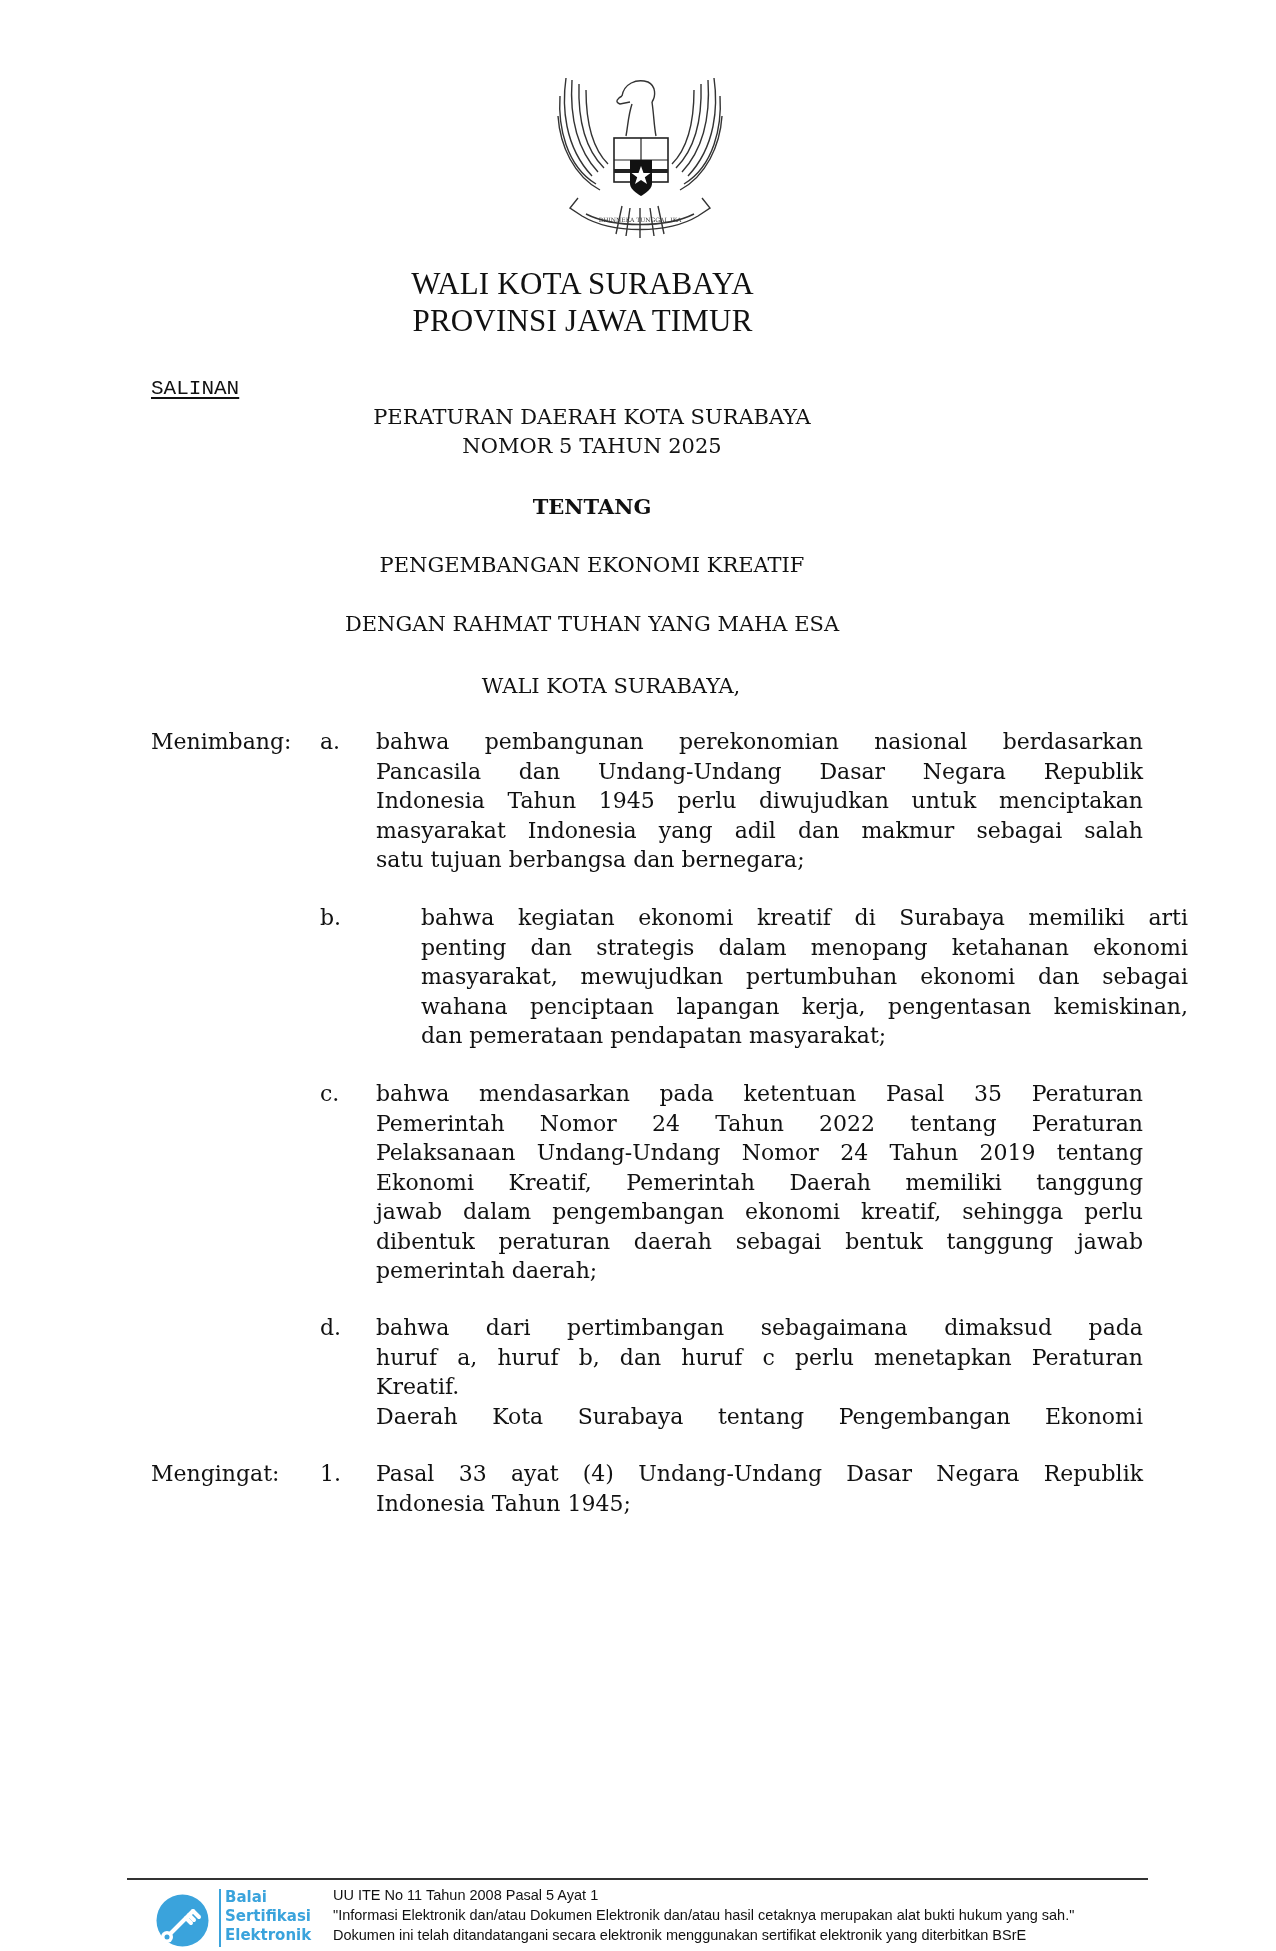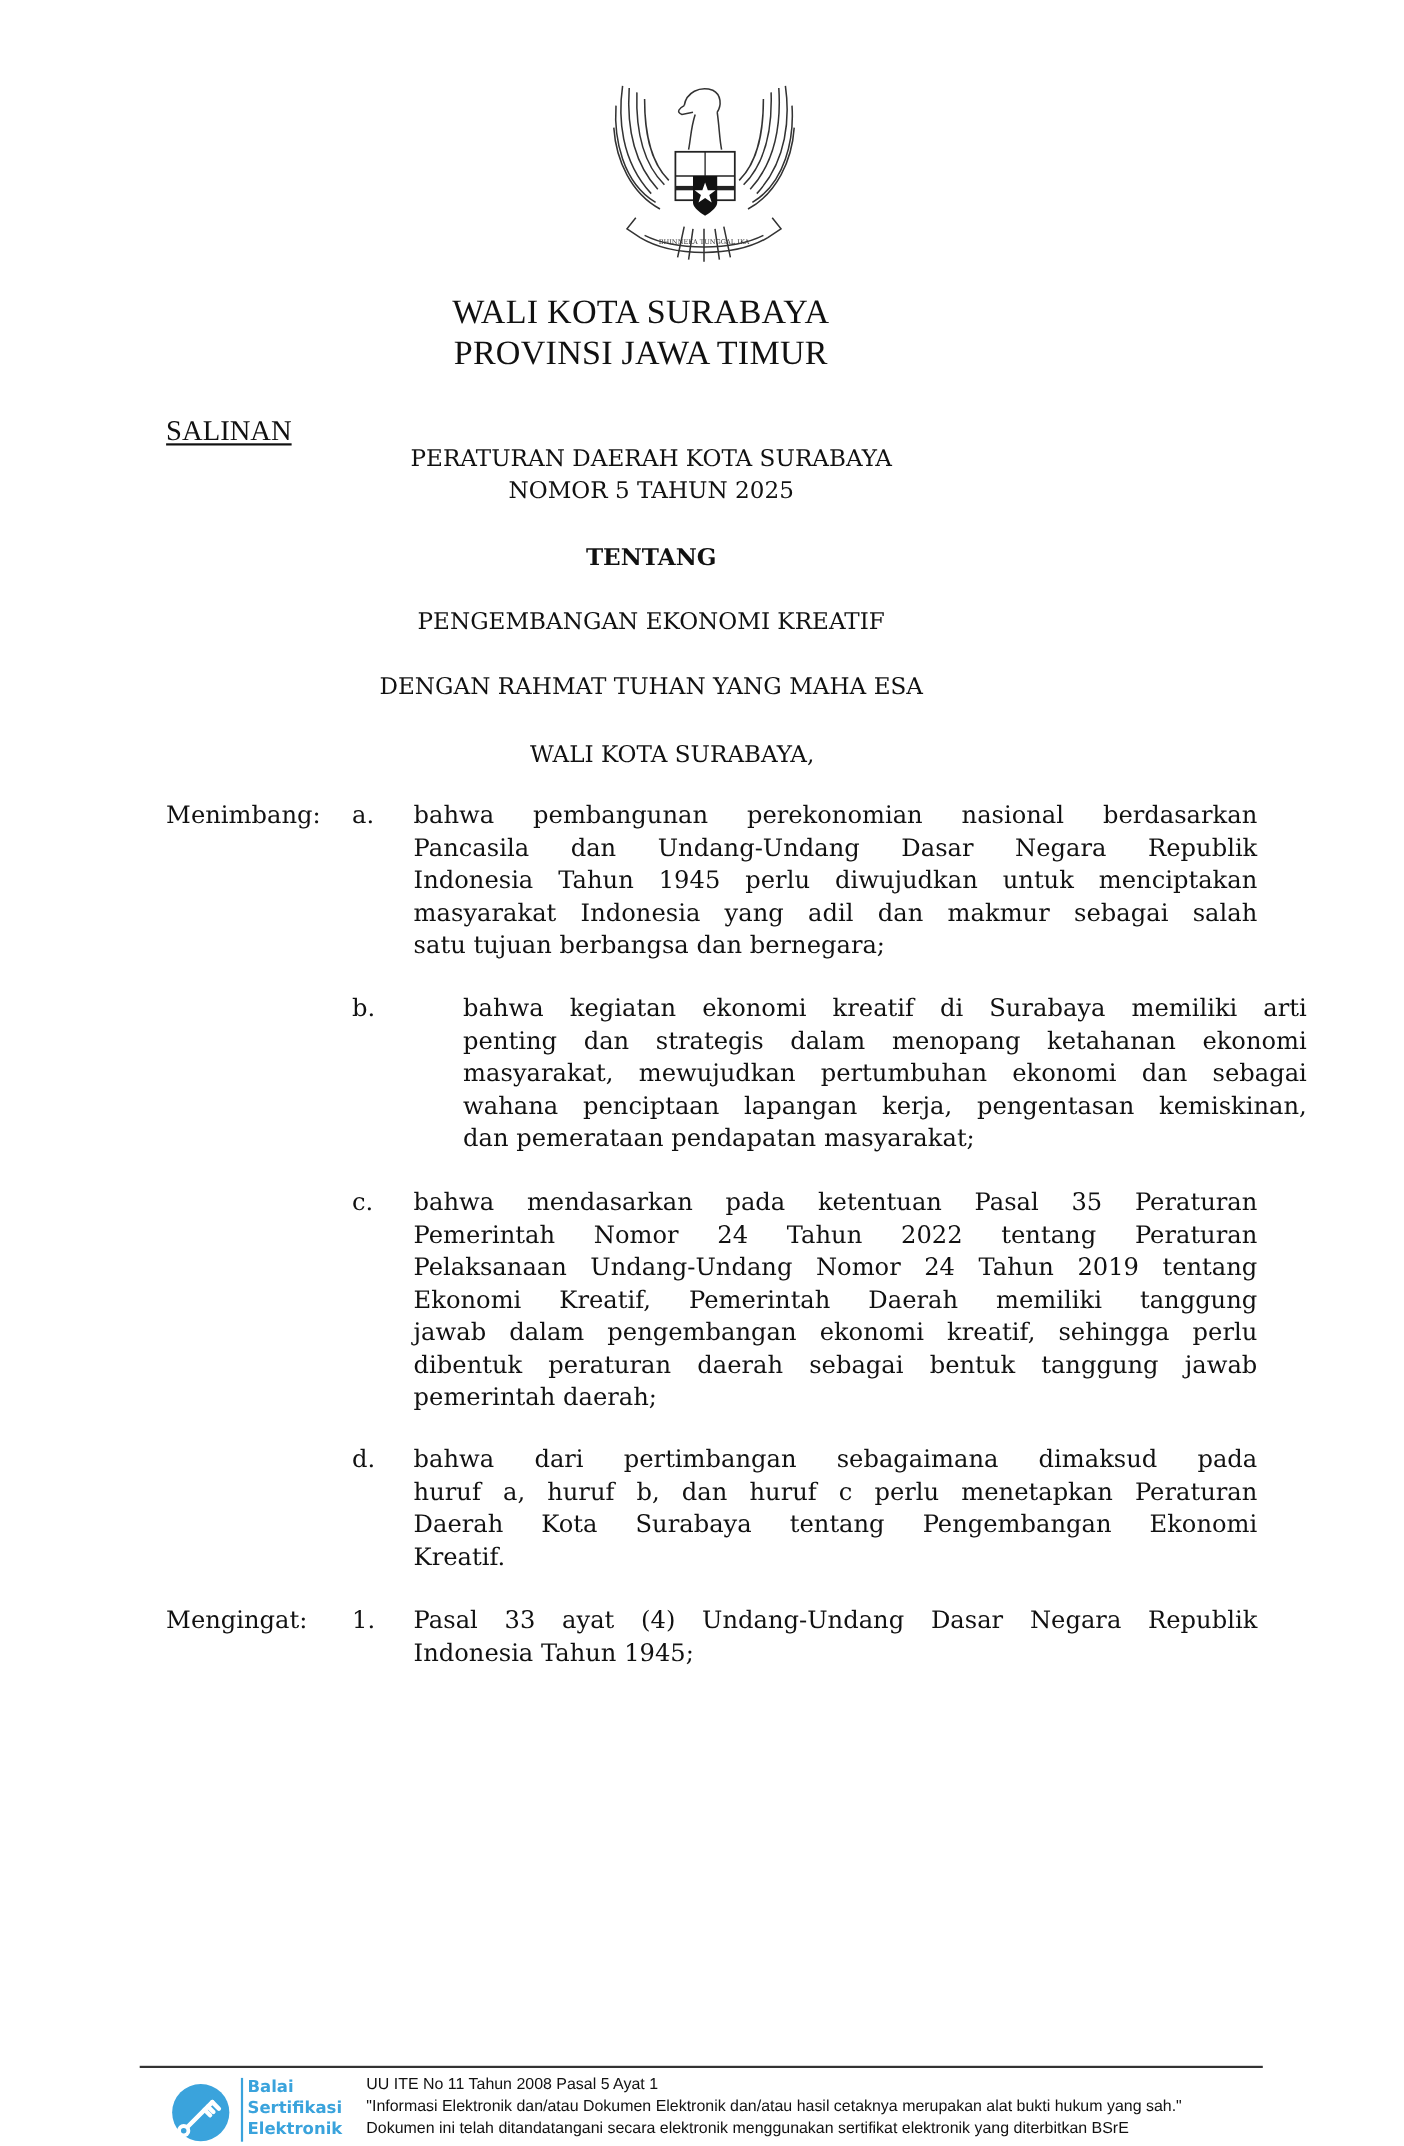--- a/index.html
+++ b/index.html
@@ -1,21 +1,21 @@
 <!DOCTYPE html>
 <html><head>
 <meta charset="utf-8">
 <style>
   html, body { margin: 0; padding: 0; background: #ffffff; }
   body { width: 1276px; height: 1951px; position: relative; overflow: hidden; color: #111; }
   .emblem { position: absolute; left: 552px; top: 66px; width: 176px; height: 186px; }
   .head-title { position: absolute; left: 0; width: 1165px; text-align: center;
     font-family: "Liberation Serif", serif; font-size: 31px; letter-spacing: 0.2px; color: #111; }
-  .salinan { position: absolute; left: 151px; top: 377px; font-family: Liberation Serif, serif;
-    font-size: 26px; text-decoration: underline; text-underline-offset: 3px; }
+  .salinan { position: absolute; left: 151px; top: 377px; font-family: Liberation Mono, monospace;
+    font-size: 21px; text-decoration: underline; text-underline-offset: 3px; }
   .center-line { position: absolute; left: 0; width: 1184px; text-align: center;
     font-family: "DejaVu Serif", serif; font-size: 21px; }
   .label { position: absolute; left: 151px; font-family: "DejaVu Serif", serif; font-size: 22px; }
   .marker { position: absolute; font-family: "DejaVu Serif", serif; font-size: 22px; }
   .para { position: absolute; left: 376px; width: 767px; font-family: "DejaVu Serif", serif;
     font-size: 22px; line-height: 29.5px; text-align: justify; margin: 0; }
   .para span.line { display: block; text-align: justify; text-align-last: justify; white-space: nowrap; }
   .para span.line.last { text-align-last: left; }
   .footer-rule { position: absolute; left: 127px; top: 1878px; width: 1021px; height: 2px; background: #333; }
   .bsre-logo { position: absolute; left: 155px; top: 1893px; width: 55px; height: 55px; }
@@ -111,22 +111,22 @@
     <span class="line">dibentuk peraturan daerah sebagai bentuk tanggung jawab</span>
     <span class="line last">pemerintah daerah;</span>
   </div>
 </div>
 
 <div>
   <div class="marker" style="left:320px; top:1315px;">d.</div>
   <div class="para" style="top:1313px;">
     <span class="line">bahwa dari pertimbangan sebagaimana dimaksud pada</span>
     <span class="line">huruf a, huruf b, dan huruf c perlu menetapkan Peraturan</span>
+    <span class="line last">Kreatif.</span>
     <span class="line">Daerah Kota Surabaya tentang Pengembangan Ekonomi</span>
-    <span class="line last">Kreatif.</span>
   </div>
 </div>
 
 <div class="label" style="top:1461px;">Mengingat:</div>
 <div>
   <div class="marker" style="left:320px; top:1461px;">1.</div>
   <div class="para" style="top:1459px;">
     <span class="line">Pasal 33 ayat (4) Undang-Undang Dasar Negara Republik</span>
     <span class="line last">Indonesia Tahun 1945;</span>
   </div>

